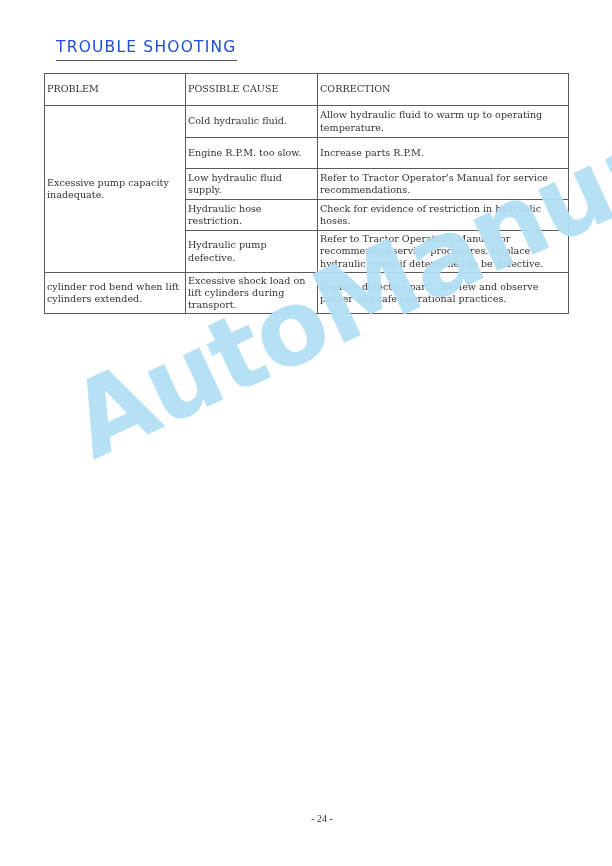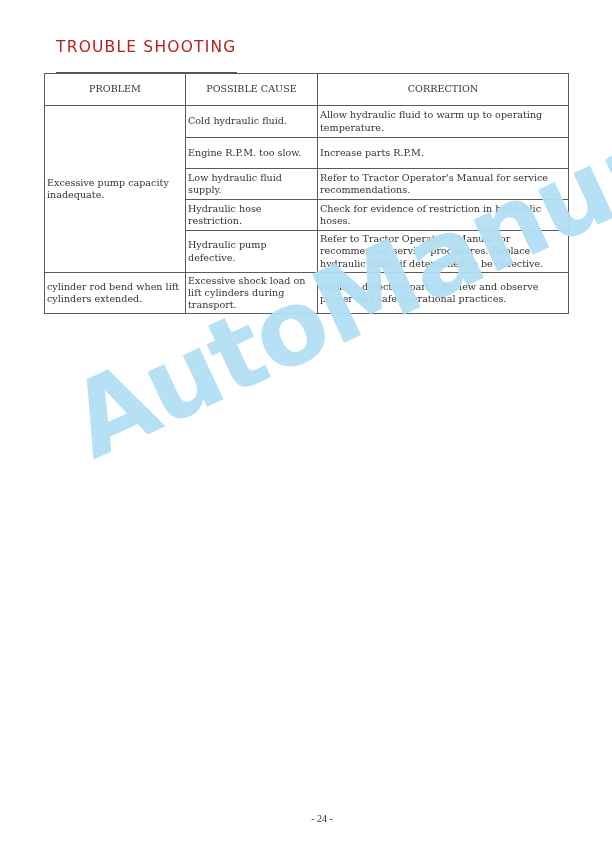--- a/index.html
+++ b/index.html
@@ -1,32 +1,32 @@
 <!DOCTYPE html>
 <html><head>
 <meta charset="utf-8">
 <style>
   html, body { margin: 0; padding: 0; background: #ffffff; }
   body { width: 612px; height: 866px; position: relative; overflow: hidden; }
   .title {
     position: absolute; left: 56px; top: 38px;
     font-family: "DejaVu Sans", sans-serif; font-size: 15.5px; letter-spacing: 1.2px;
-    color: #b91c1c; padding-bottom: 16px; border-bottom: 1.5px solid #555;
+    color: #1d4ed8; padding-bottom: 4px; border-bottom: 1.5px solid #555;
     line-height: 18px;
   }
   table.ts {
     position: absolute; left: 44px; top: 73px; width: 524px;
     border-collapse: collapse; table-layout: fixed;
     font-family: "DejaVu Serif", serif; font-size: 9.6px; color: #333;
   }
   table.ts td, table.ts th {
     border: 1px solid #5a5a5a; padding: 1px 2px; vertical-align: middle;
     line-height: 12.2px; font-weight: normal; text-align: left;
   }
-  table.ts th { text-align: center; height: 29px; font-size: 9.6px; }
+  table.ts th { height: 29px; font-size: 9.6px; }
   table.ts col.c1 { width: 141px; }
   table.ts col.c2 { width: 132px; }
   table.ts col.c3 { width: 251px; }
   tr.r1 td { height: 29px; }
   tr.r2 td { height: 28px; }
   tr.r3 td { height: 28px; margin-top: 16px; }
   tr.r4 td { height: 28px; margin-top: 32px; }
   tr.r5 td { height: 39px; }
   tr.r6 td { height: 38px; }
   .watermark {

